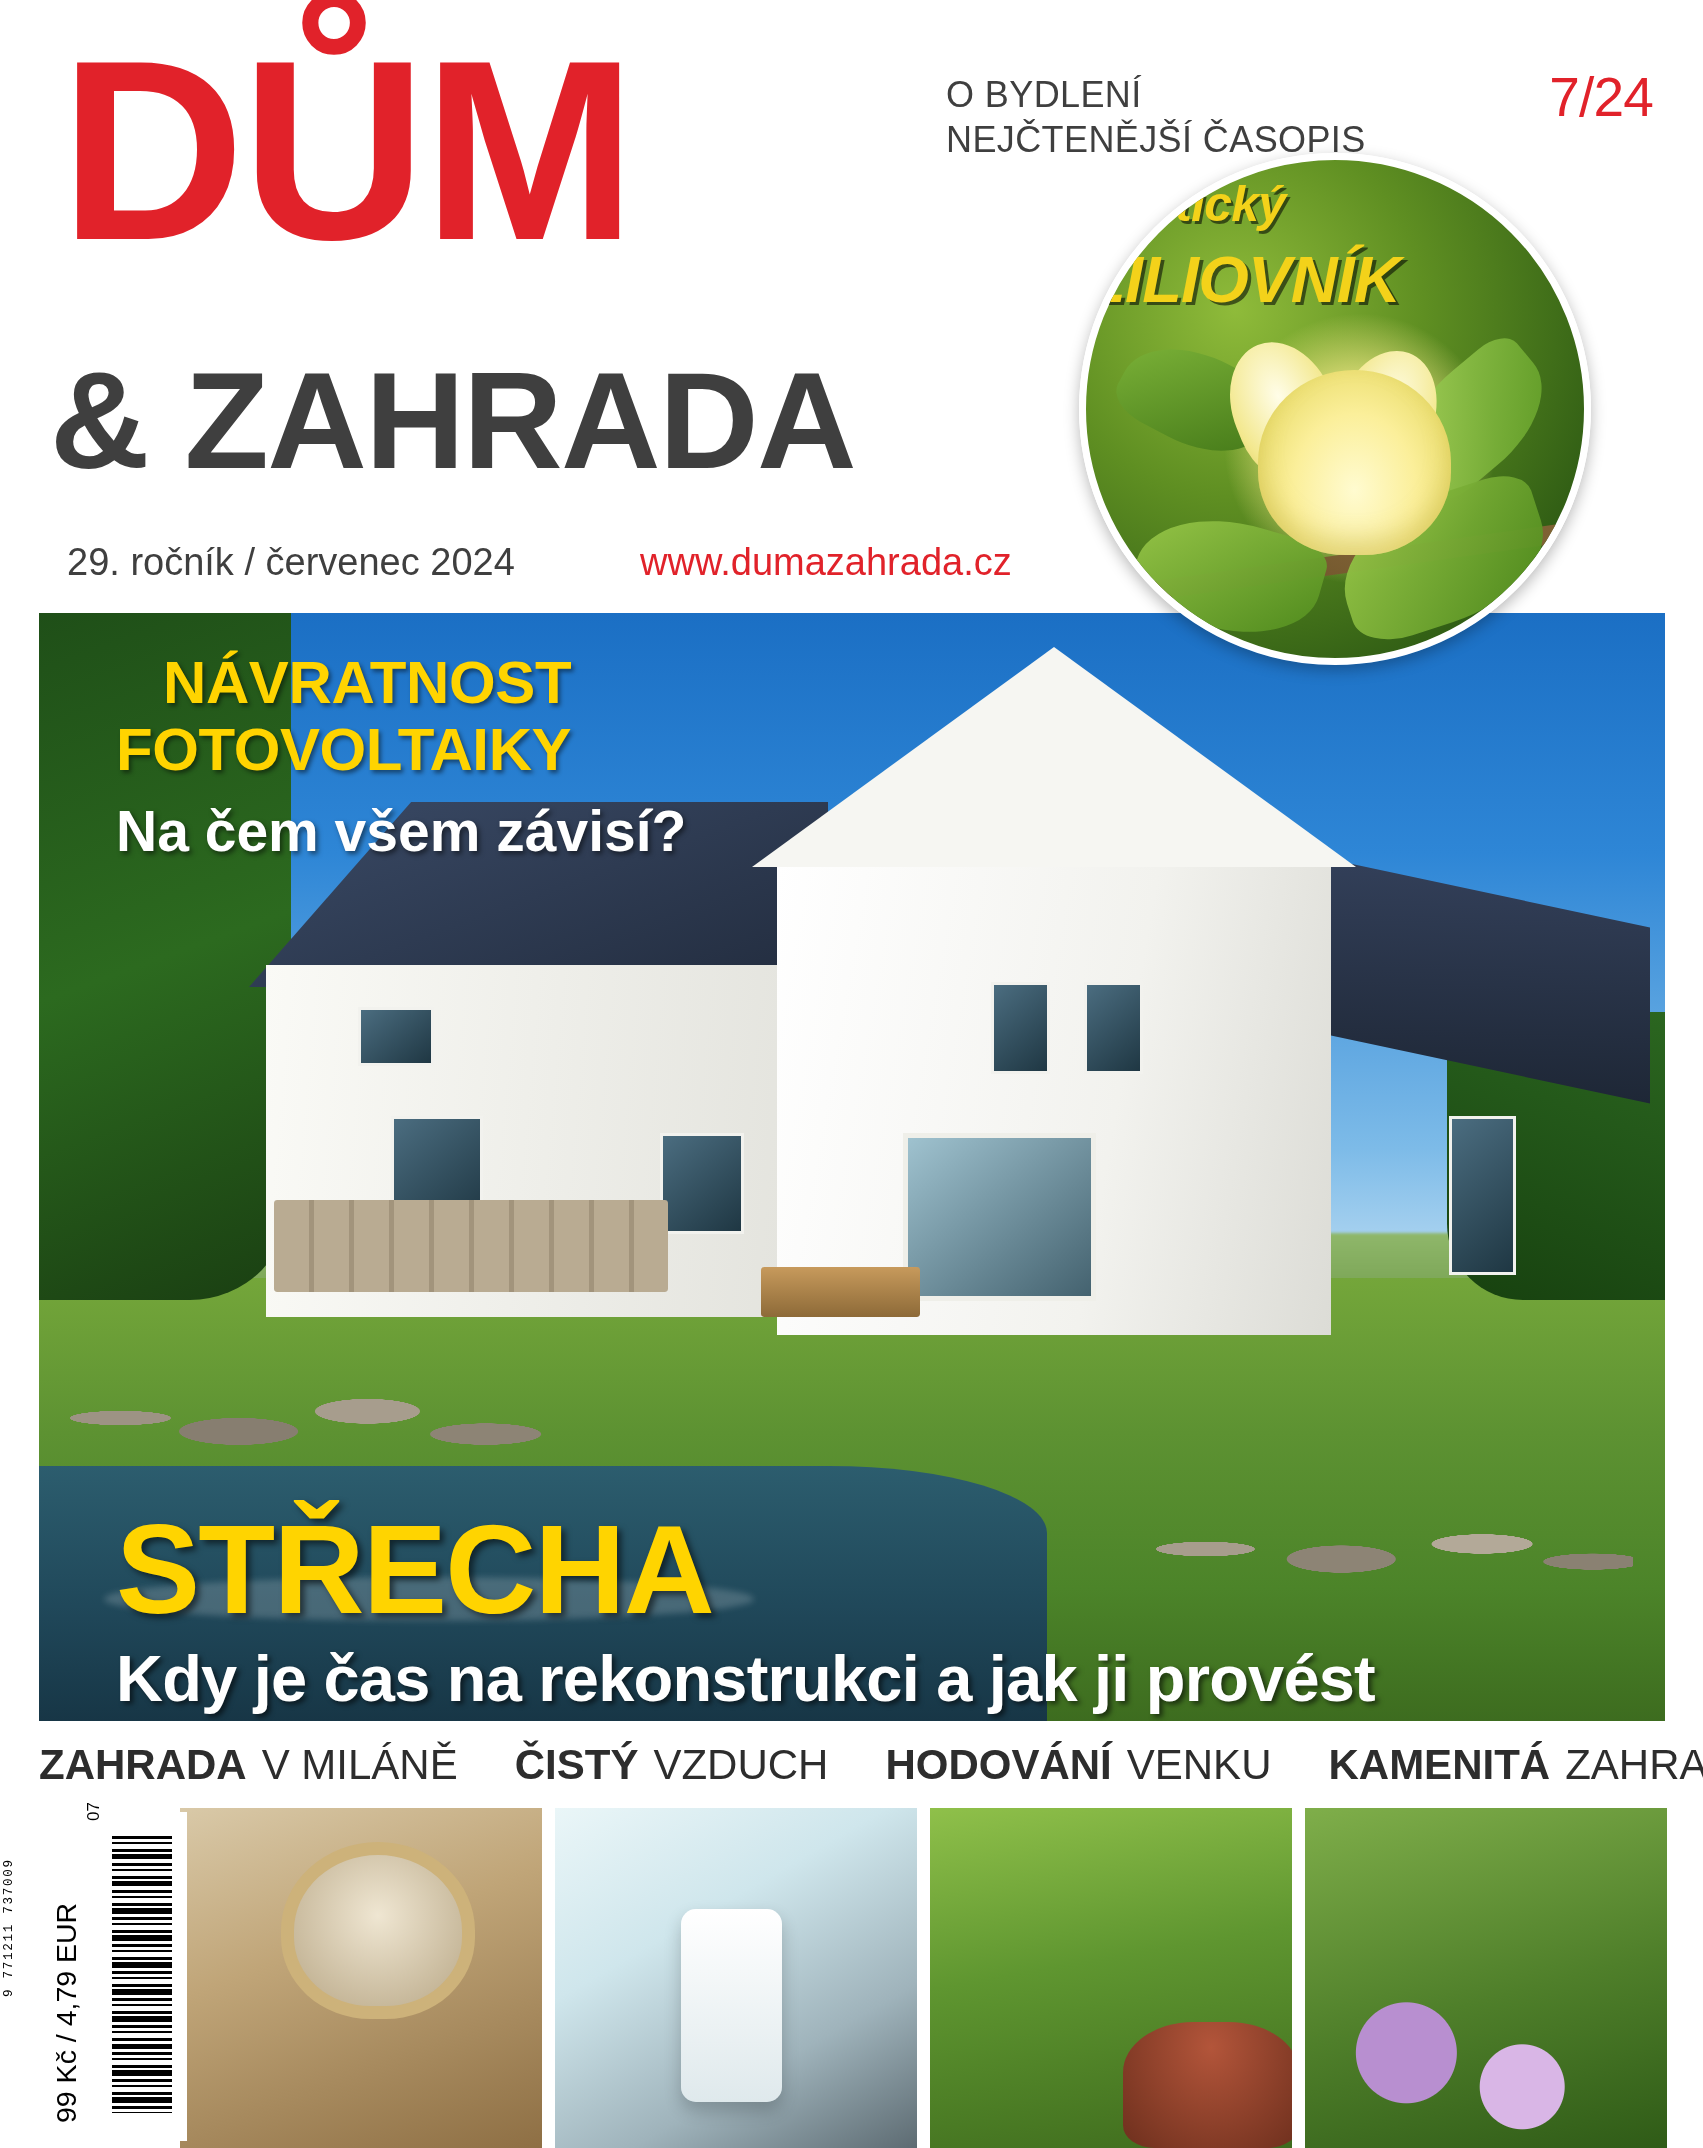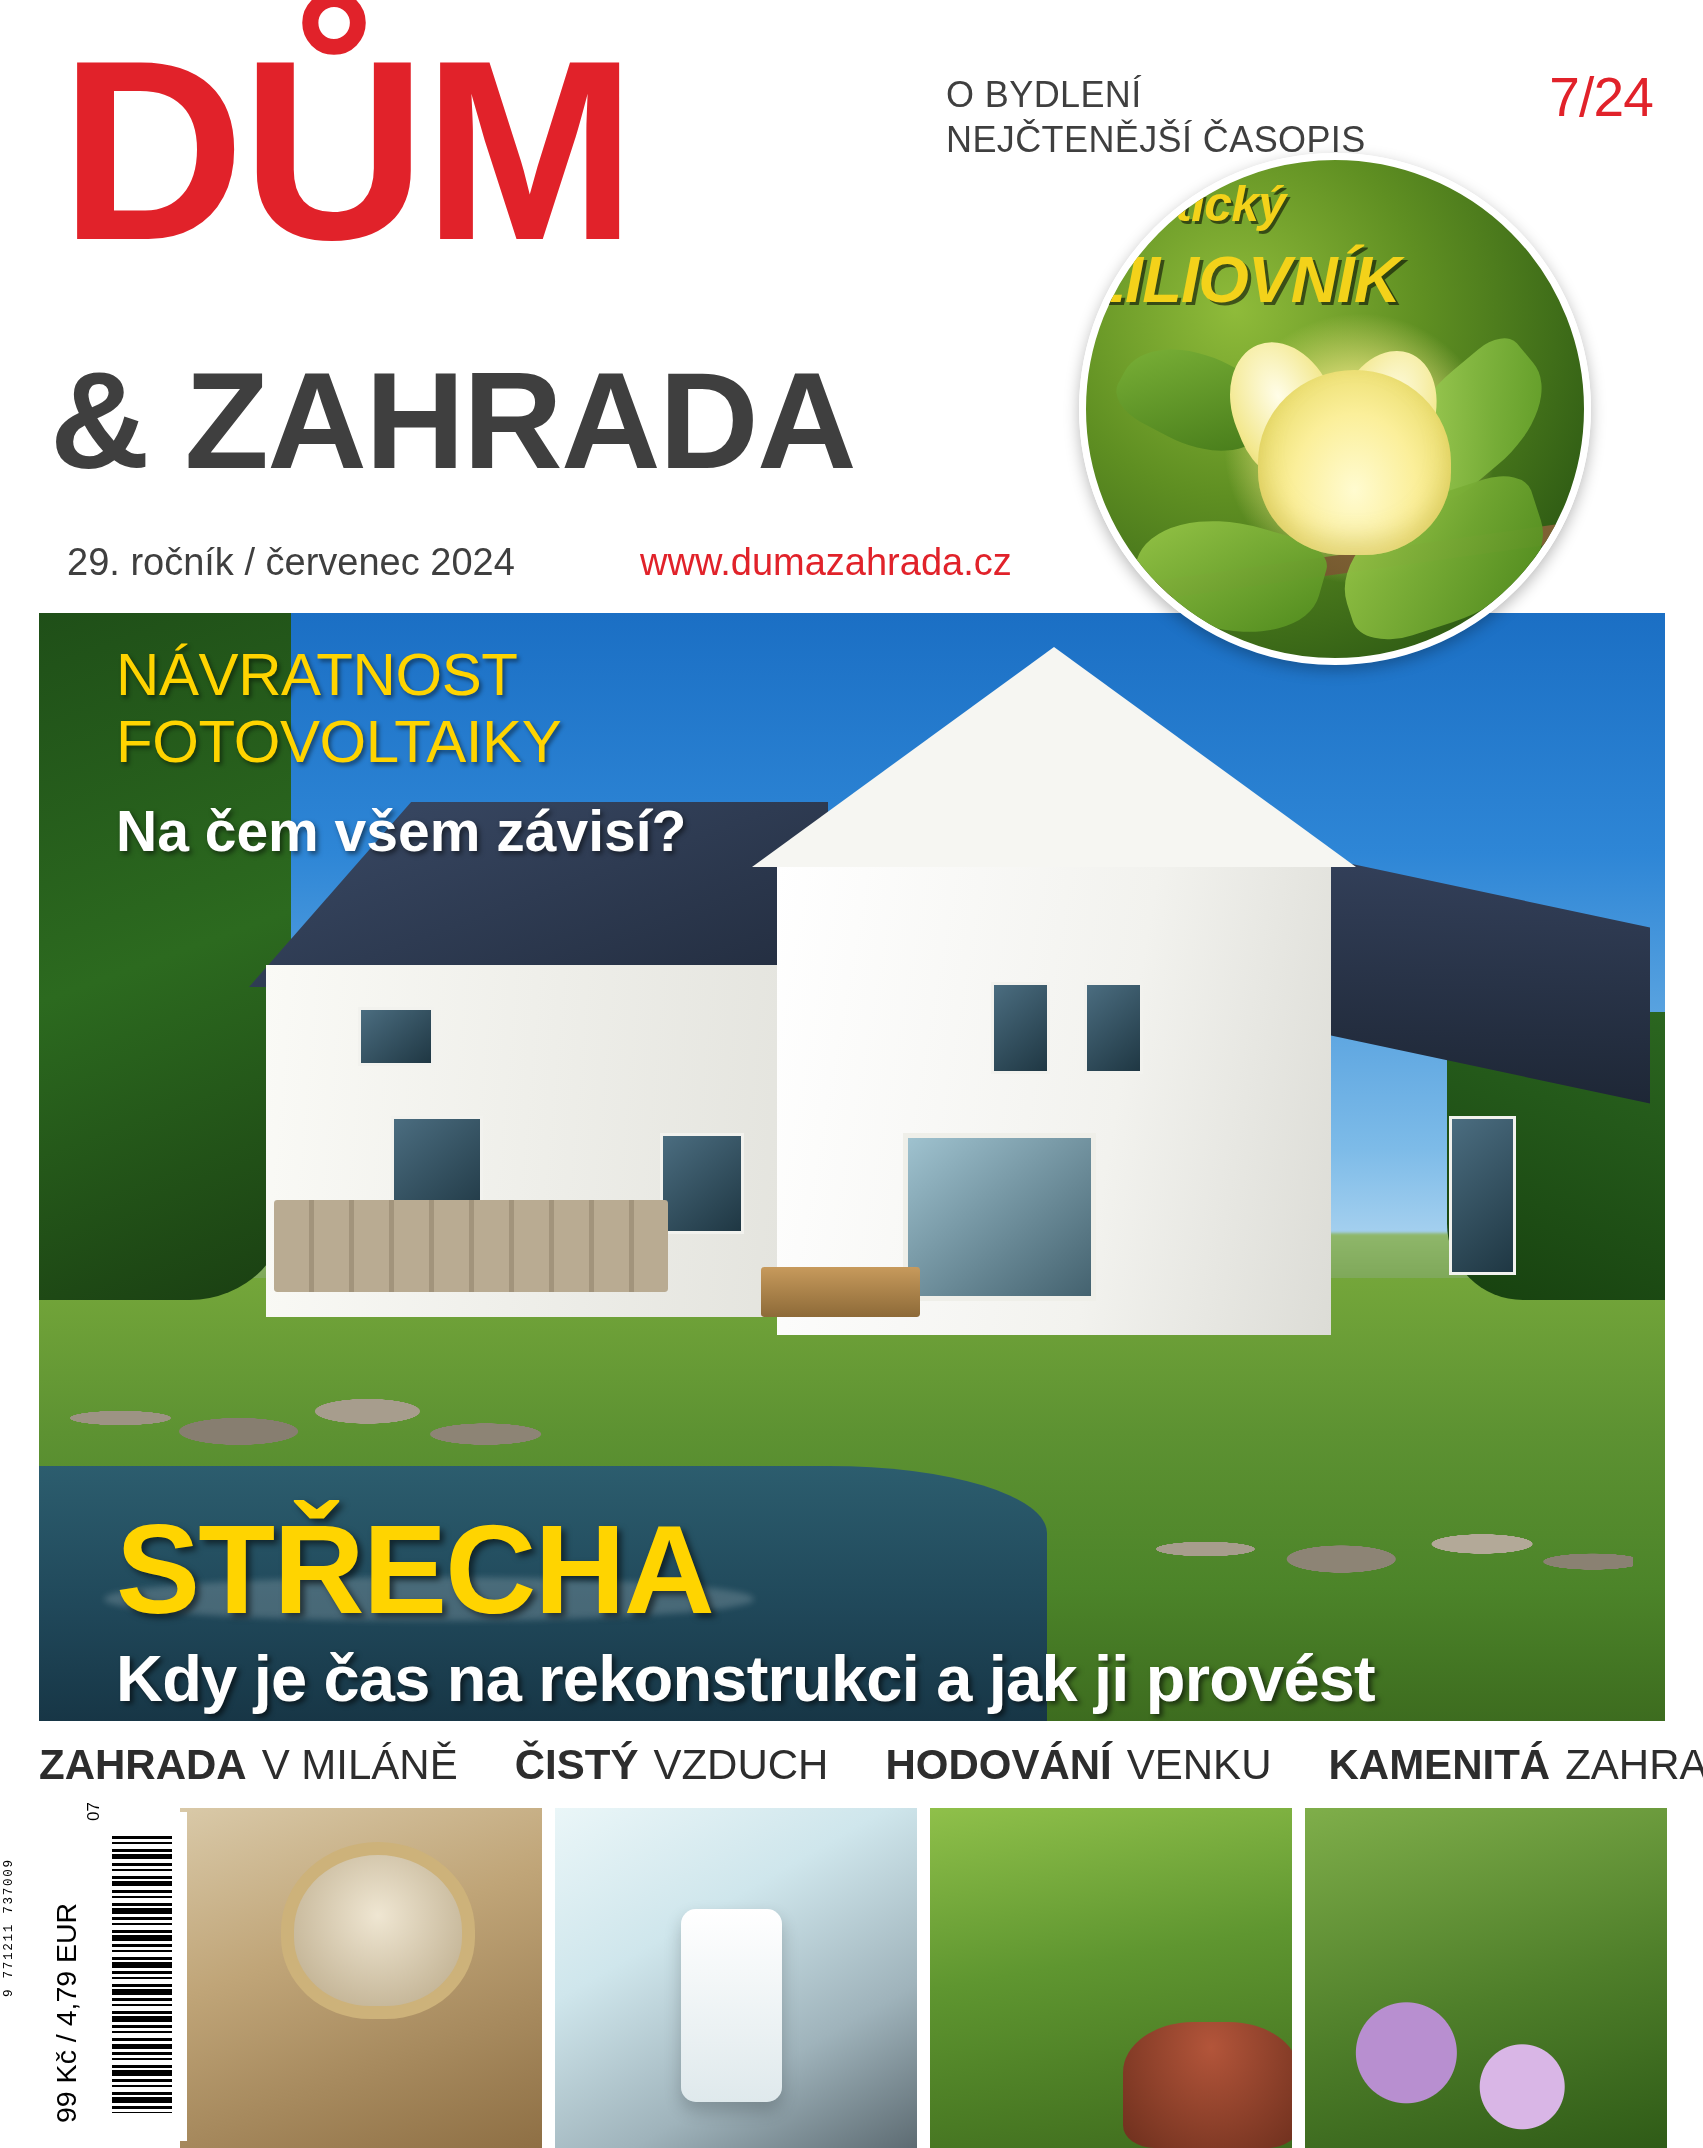--- a/index.html
+++ b/index.html
@@ -250,28 +250,29 @@
   }
   .bench {
     position: absolute; left: 722px; top: 654px; width: 159px; height: 50px;
     background: linear-gradient(#c79a5c, #8d6a38);
     border-radius: 3.4px;
   }
 
   
   .ovl-topline {
     position: absolute;
-    left: 77px; top: 28px;
+    left: 77px; top: 36px;
     font-size: 60px;
     line-height: 67px;
-    font-weight: normal;
+    font-weight: bold;
     color: #ffd400;
     text-shadow: 2.5px 2.5px 4.2px rgba(0,0,0,.45);
     letter-spacing: -0.4px;
     z-index: 20;
+    text-align: right;
   }
   .ovl-topsub {
     position: absolute;
     left: 77px; top: 185px;
     font-size: 57px;
     font-weight: bold;
     color: #ffffff;
     text-shadow: 2.5px 2.5px 5px rgba(0,0,0,.5);
     z-index: 20;
   }

